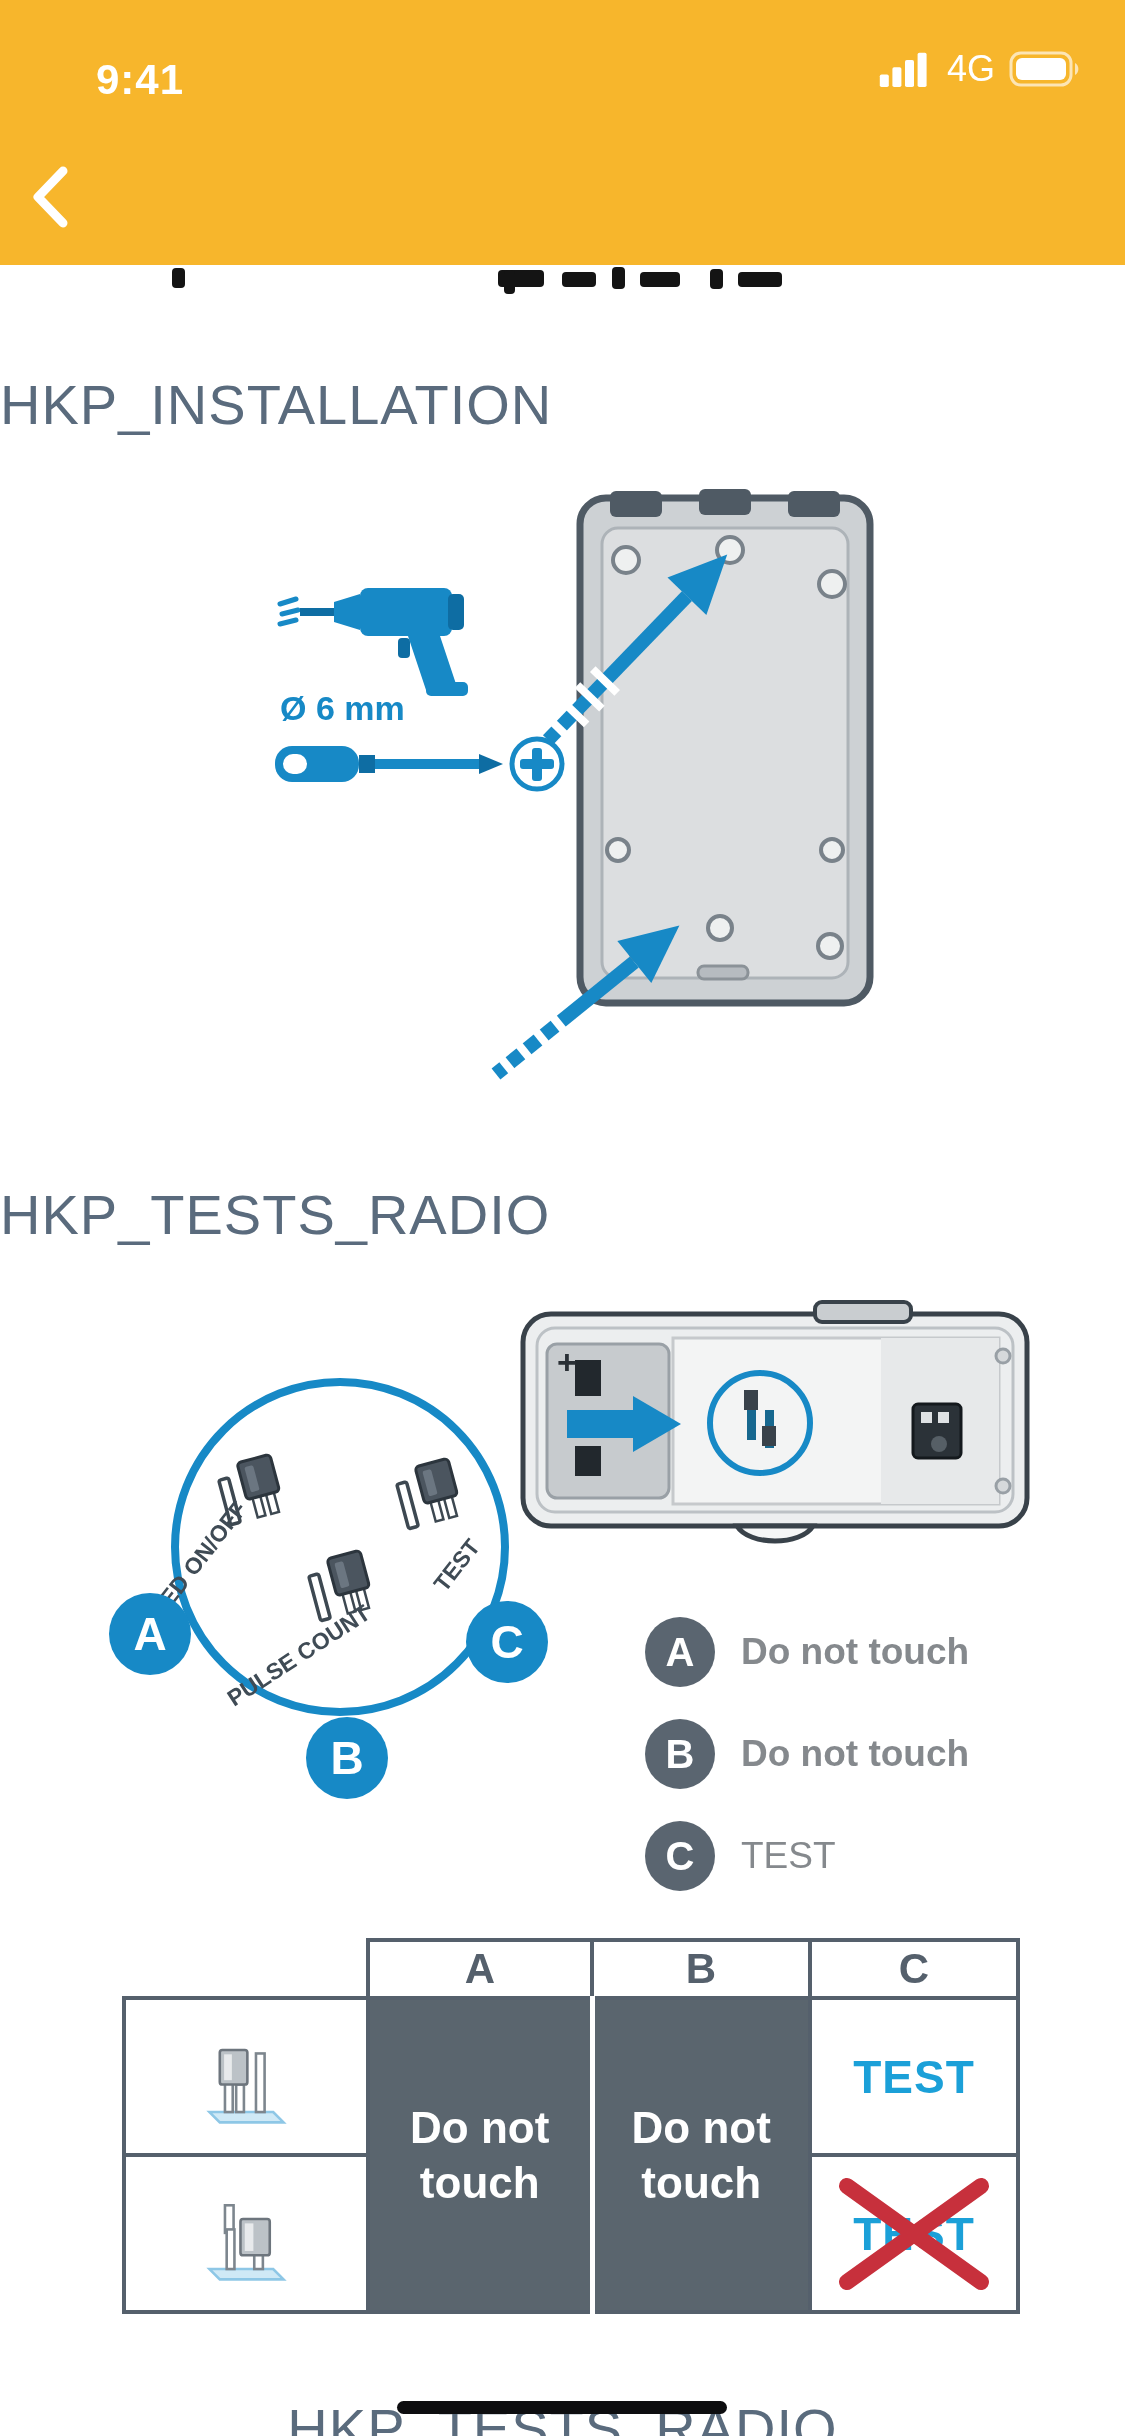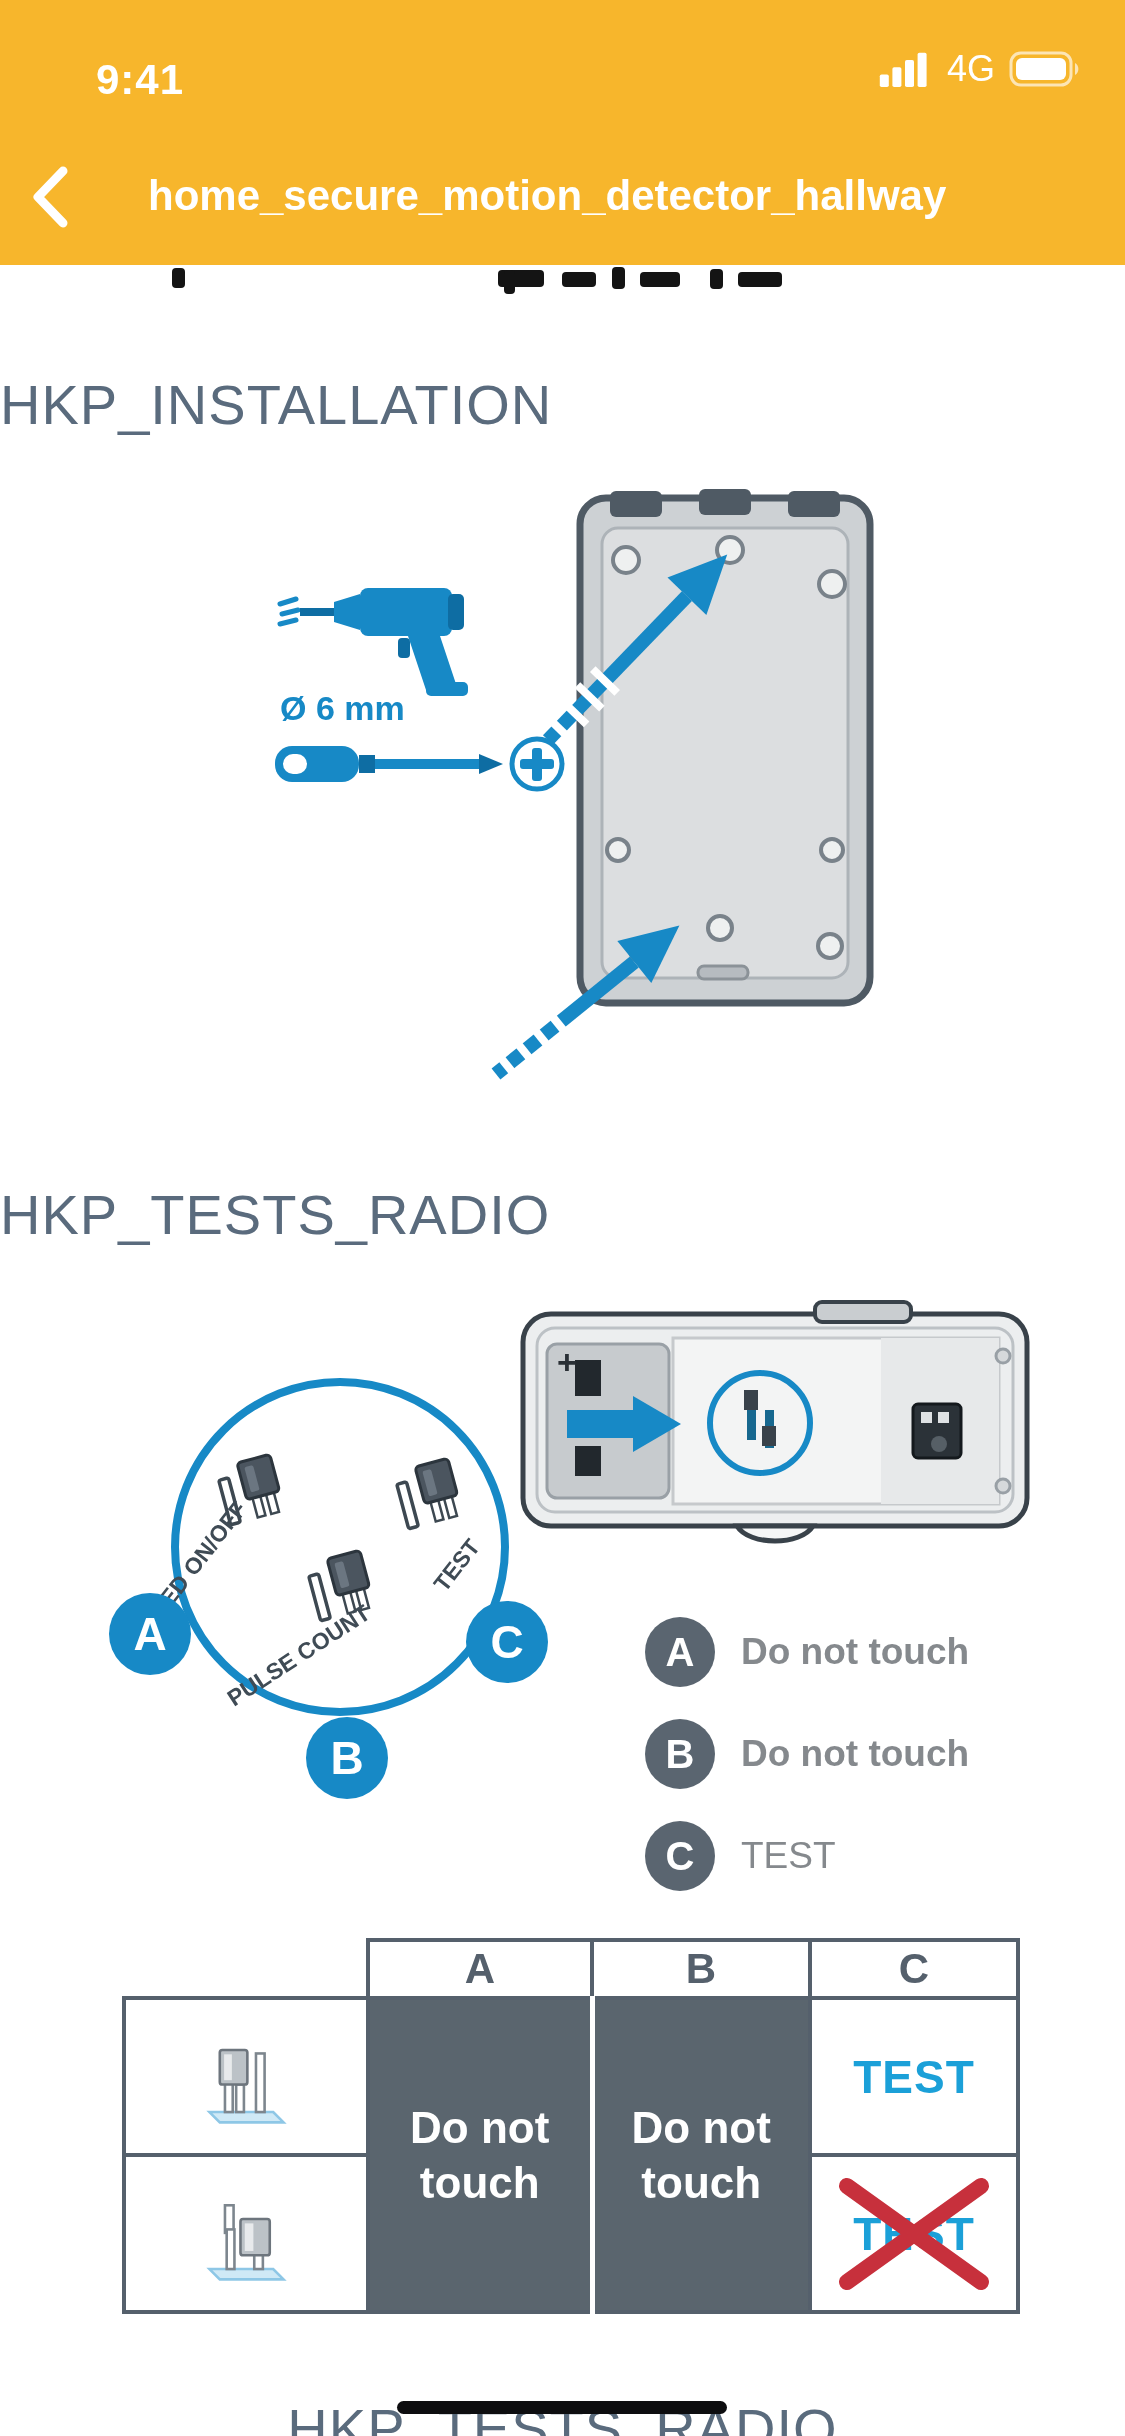--- a/index.html
+++ b/index.html
@@ -66,21 +66,20 @@
       <span class="net">4G</span>
       <svg width="74" height="36" viewBox="0 0 74 36">
         <rect x="2" y="2" width="60" height="32" rx="10" fill="none" stroke="#fff" stroke-width="3" opacity="0.65"></rect>
         <rect x="7" y="7" width="50" height="22" rx="6" fill="#fff"></rect>
         <path d="M66 12 v12 a7 7 0 0 0 0 -12 z" fill="#fff" opacity="0.65"></path>
       </svg>
     </div>
     <svg class="back" viewBox="0 0 40 62">
       <path d="M33 5 L8 31 L33 57" fill="none" stroke="#fff" stroke-width="9" stroke-linecap="round" stroke-linejoin="round"></path>
     </svg>
-    <div class="nav-title">home_secure_motion_detector_hallway</div>
   </div>
 
   <div class="content">
 
     <div class="frag" style="left:172px;top:3px;width:13px;height:20px;"></div>
     <div class="frag" style="left:498px;top:5px;width:46px;height:17px;"></div>
     <div class="frag" style="left:504px;top:5px;width:11px;height:24px;"></div>
     <div class="frag" style="left:562px;top:7px;width:34px;height:15px;"></div>
     <div class="frag" style="left:612px;top:2px;width:13px;height:22px;"></div>
     <div class="frag" style="left:640px;top:7px;width:40px;height:15px;"></div>

